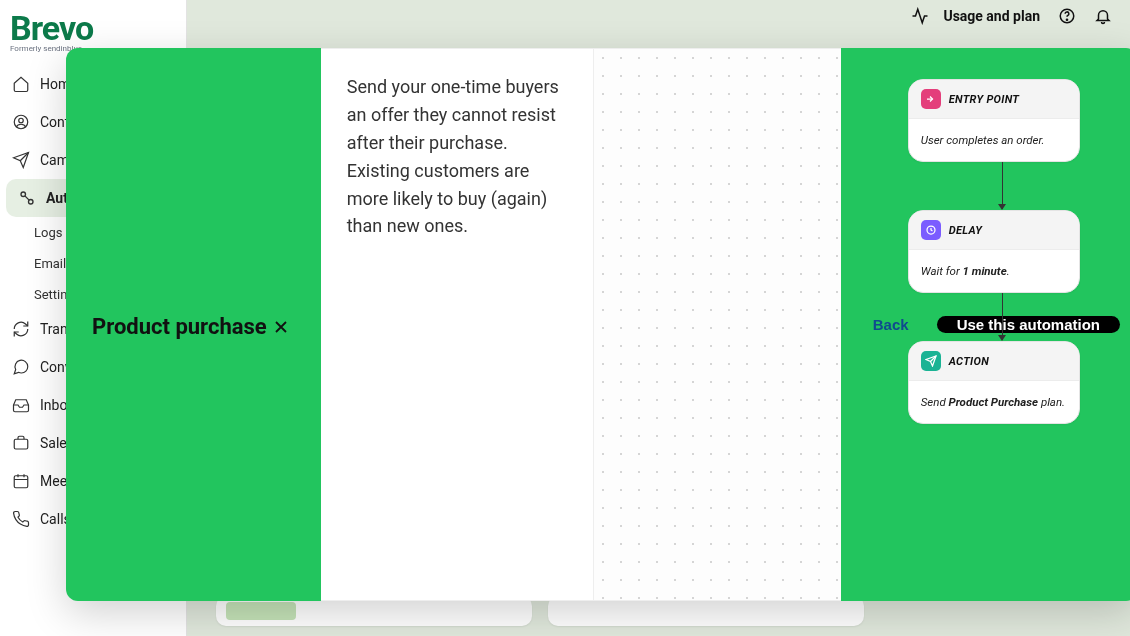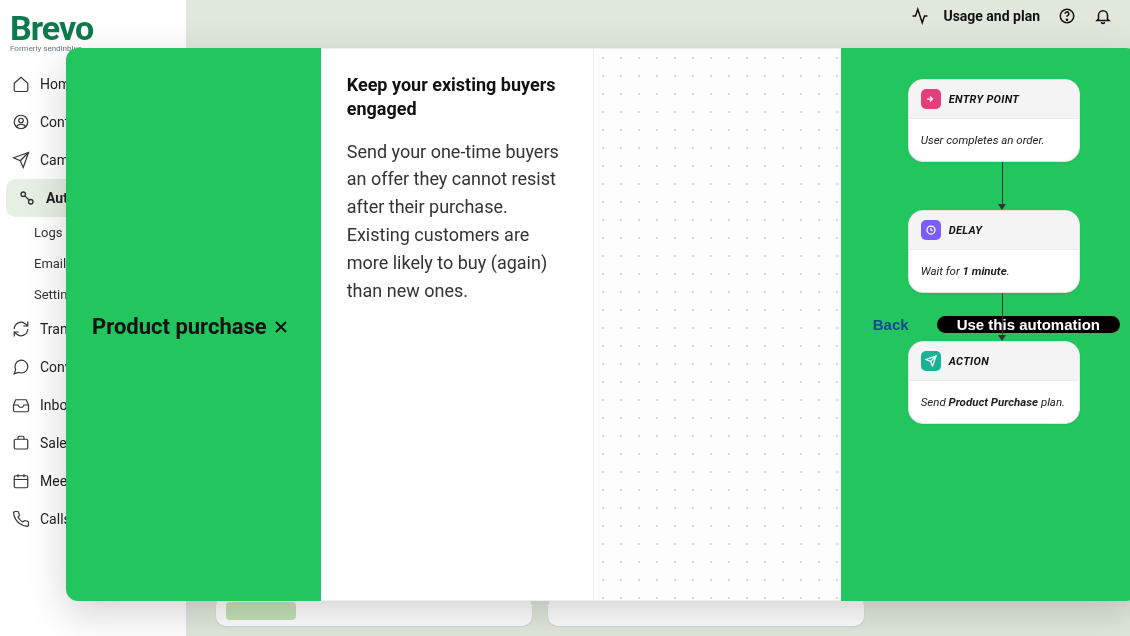--- a/index.html
+++ b/index.html
@@ -396,21 +396,20 @@
     <div class="modal-title">Product purchase</div>
     <div class="close-btn">
       <svg viewBox="0 0 24 24" width="20" height="20" fill="none" stroke="#111" stroke-width="2.2">
           <path d="M6 6l12 12M18 6 6 18"></path>
         </svg>
     </div>
   </div>
 
   <div class="modal-body">
     <div class="modal-left">
-      <div class="ml-heading">Keep your existing buyers engaged</div>
       <div class="ml-desc">Send your one-time buyers an offer they cannot resist after their purchase. Existing customers are more likely to buy (again) than new ones.</div>
     </div>
 
     <div class="modal-right">
 
       <div class="flow-card" style="top:30px;">
         <div class="fc-head">
           <div class="fc-icon entry">
             <svg viewBox="0 0 24 24" width="12" height="12" fill="none" stroke="#fff" stroke-width="2.5">
                 <path d="M10 7l5 5-5 5"></path>

